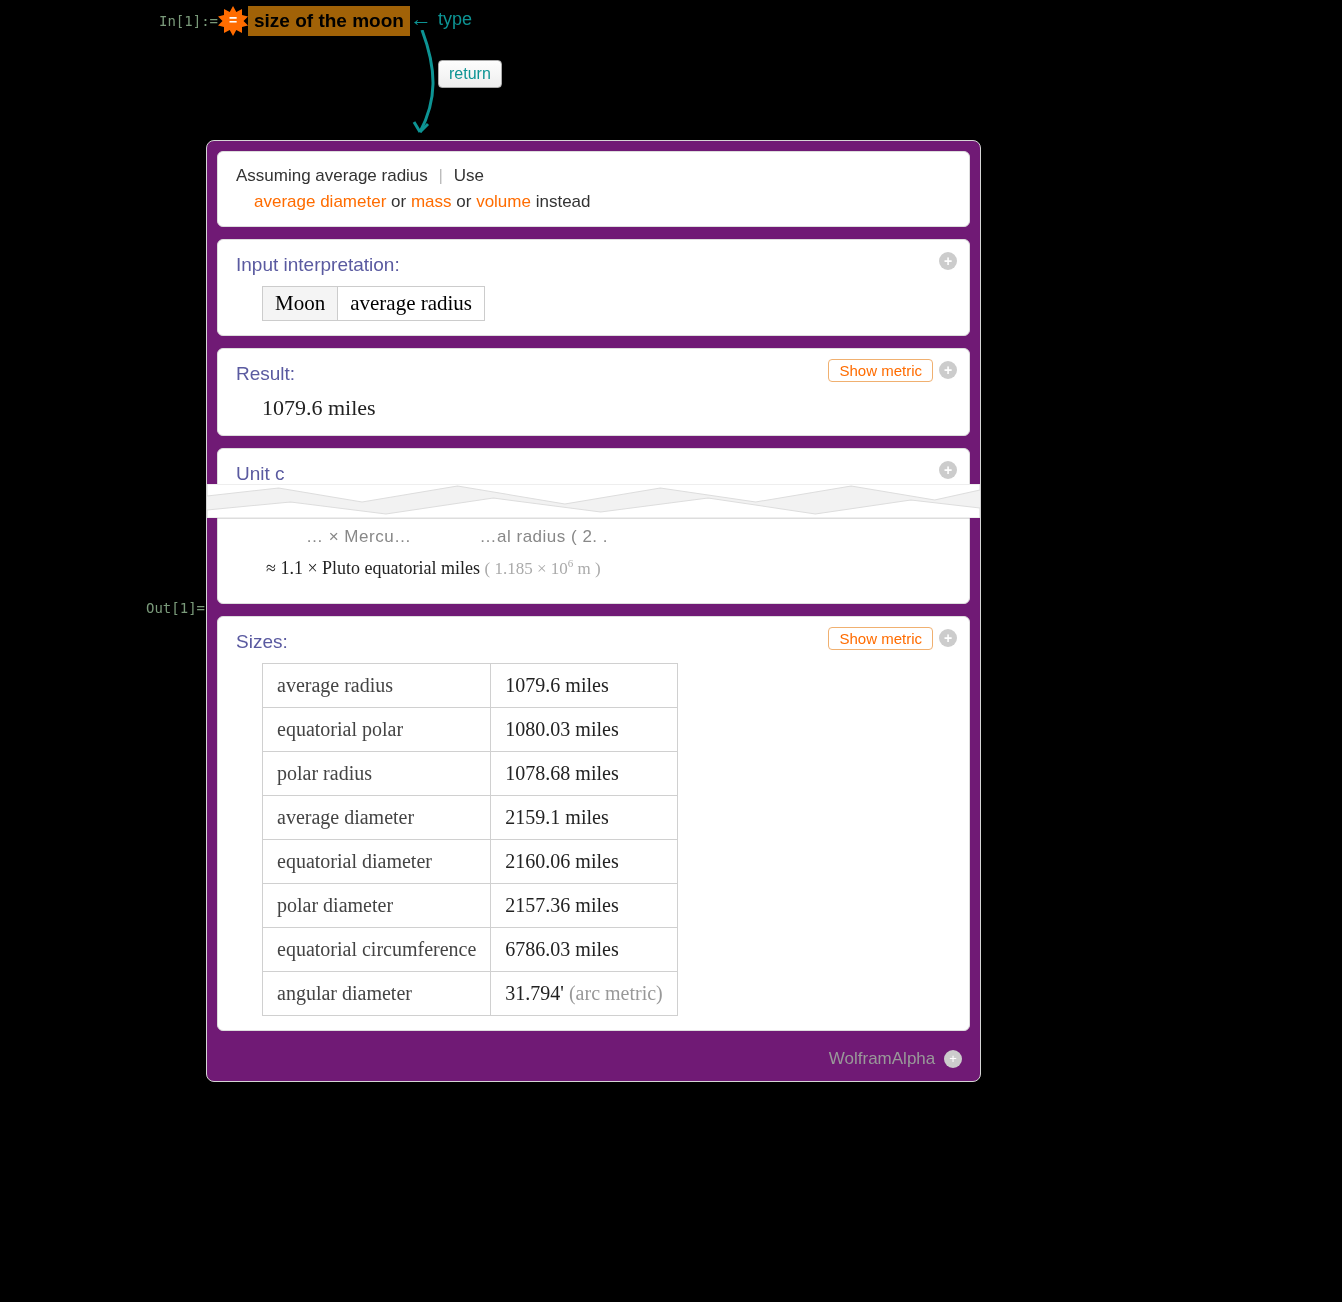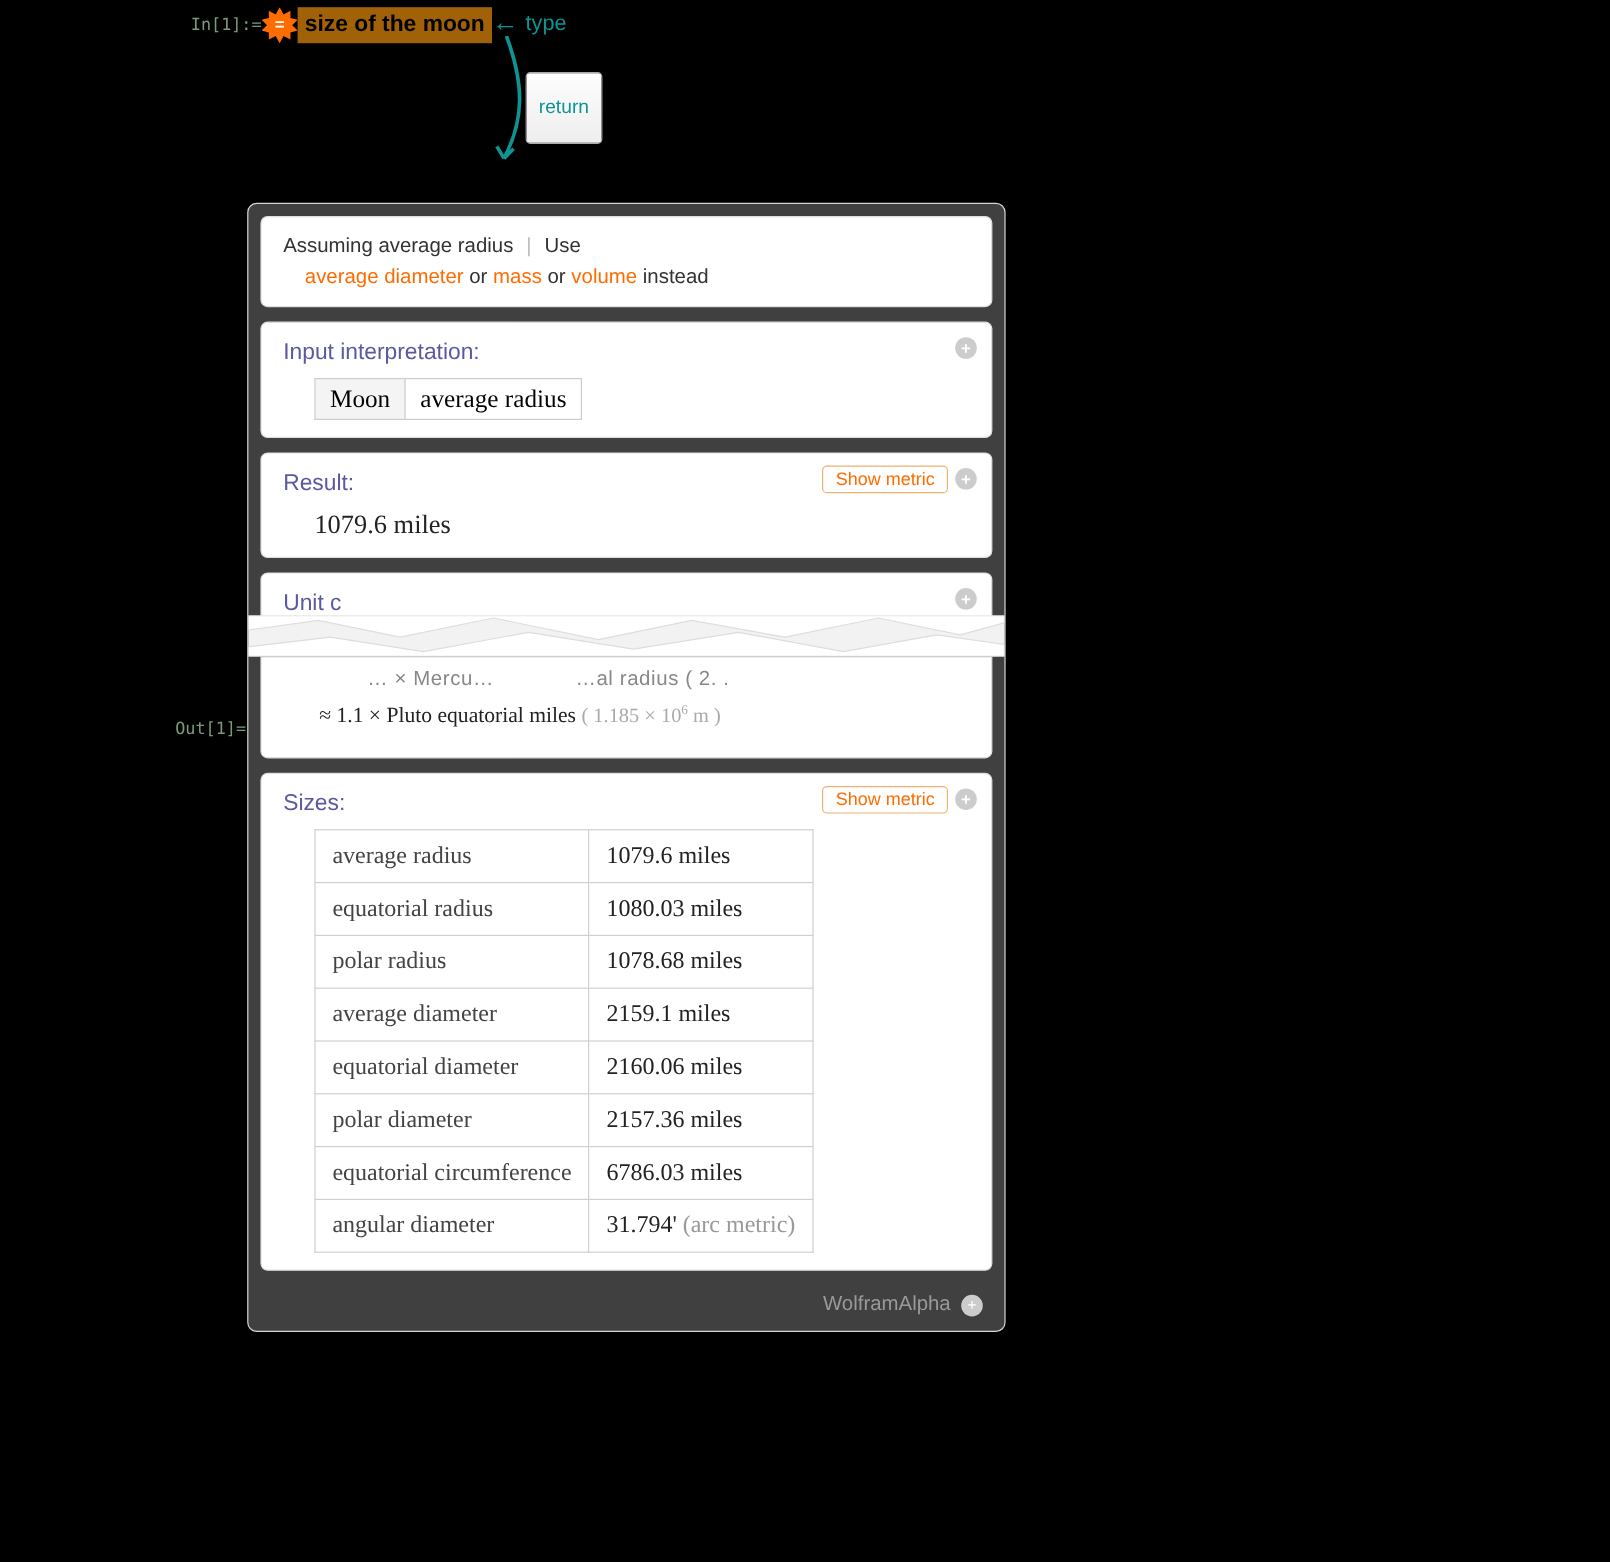--- a/index.html
+++ b/index.html
@@ -63,21 +63,21 @@
       font-size: 18px;
       color: #0d9494;
     }
     .return-key {
       position: absolute;
       top: 60px;
       left: 438px;
       background: linear-gradient(#fdfdfd, #eee);
       border: 1px solid #aaa;
       border-radius: 4px;
-      padding: 20px 10px;
+      padding: 4px 10px;
       font-size: 16px;
       color: #0d9494;
       box-shadow: 0 1px 1px rgba(0,0,0,0.15);
     }
     .curve-arrow {
       position: absolute;
       top: 30px;
       left: 402px;
       width: 40px;
       height: 110px;
@@ -88,26 +88,25 @@
       top: 600px;
       left: 146px;
       color: #7a9a7a;
       font-size: 14px;
       font-family: monospace;
     }
     .result-panel {
       position: absolute;
       top: 140px;
       left: 206px;
-      width: 632px;
-      background: #404040;
+      width: 775px;
+      background: #701a75;
       border: 1px solid #d5d5d5;
       border-radius: 8px;
       padding: 10px;
-      margin-top: 29px;
     }
     .pod {
       background: #fff;
       border: 1px solid #ddd;
       border-radius: 6px;
       margin-bottom: 12px;
       padding: 14px 18px;
       position: relative;
     }
     .pod-title {
@@ -335,21 +334,21 @@
     <div class="show-metric">Show metric</div>
     <div class="plus-icon">+</div>
     <div class="pod-title">Sizes:</div>
     <table class="sizes-table">
       <tbody id="sizes-tbody">
           <tr>
             <td>average radius</td>
             <td>1079.6 miles</td>
           </tr>
           <tr>
-            <td>equatorial radius</td>
+            <td>equatorial polar</td>
             <td>1080.03 miles</td>
           </tr>
           <tr>
             <td>polar radius</td>
             <td>1078.68 miles</td>
           </tr>
           <tr>
             <td>average diameter</td>
             <td>2159.1 miles</td>
           </tr>

